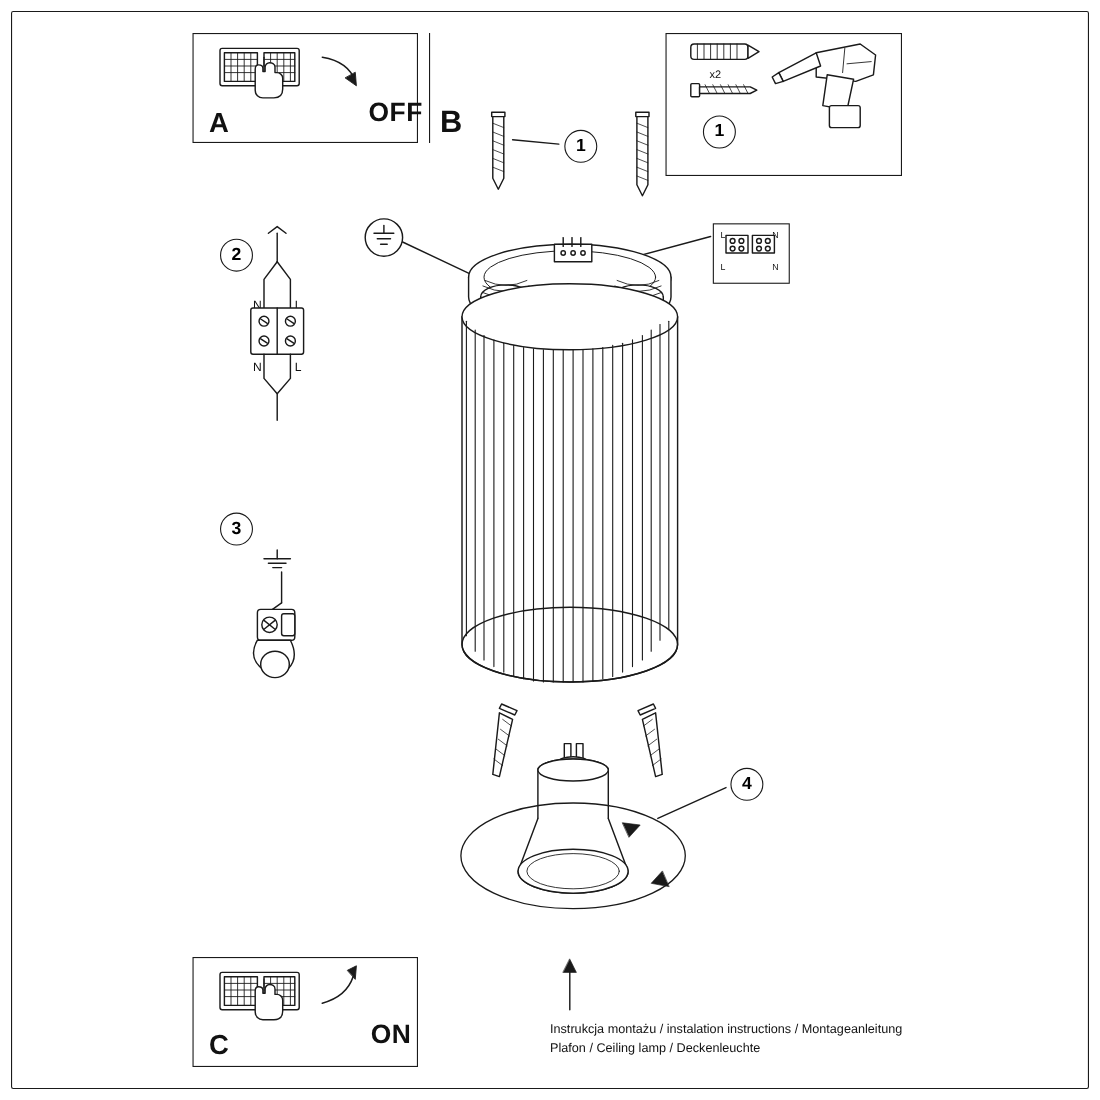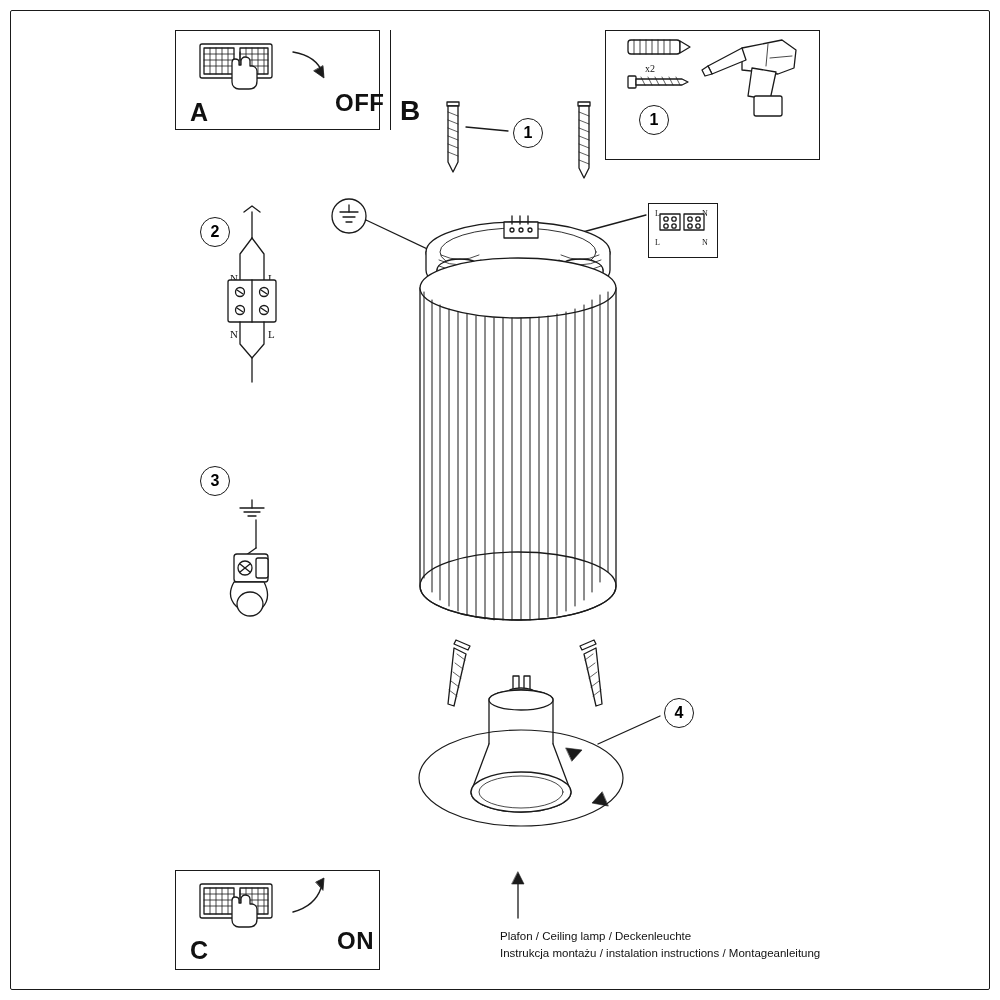--- a/index.html
+++ b/index.html
@@ -62,21 +62,20 @@
     justify-content: center;
     font-size: 16px;
     font-weight: bold;
     background: #ffffff;
     box-sizing: border-box;
   }
   .tiny-label {
     position: absolute;
     font-size: 10px;
     color: #111;
-    font-family: Liberation Serif, serif;
   }
   .caption {
     position: absolute;
     font-size: 11.5px;
     line-height: 1.45;
     color: #111;
   }
   svg { display: block; }
   .abs-svg { position: absolute; left: 0; top: 0; pointer-events: none; }
 </style>
@@ -112,22 +111,22 @@
   <div class="tiny-label" style="left:230px; top:328px; font-size:11px;">N</div>
   <div class="tiny-label" style="left:268px; top:328px; font-size:11px;">L</div>
 
   <div class="box" style="left:648px; top:203px; width:70px; height:55px;"></div>
   <div class="tiny-label" style="left:655px; top:209px; font-size:8px;">L</div>
   <div class="tiny-label" style="left:702px; top:209px; font-size:8px;">N</div>
   <div class="tiny-label" style="left:655px; top:238px; font-size:8px;">L</div>
   <div class="tiny-label" style="left:702px; top:238px; font-size:8px;">N</div>
 
   <div class="caption" style="left:500px; top:928px; width:330px;">
+    <div>Instrukcja montażu / instalation instructions / Montageanleitung</div>
     <div>Plafon / Ceiling lamp / Deckenleuchte</div>
-    <div>Instrukcja montażu / instalation instructions / Montageanleitung</div>
   </div>
 
   <svg class="abs-svg" width="1000" height="1000" viewBox="0 0 1000 1000">
     <g fill="none" stroke="#1a1a1a" stroke-width="1.3" stroke-linecap="round" stroke-linejoin="round">
 
       <g>
         <rect x="200" y="44" width="72" height="34" rx="2" fill="#ffffff"></rect>
         <rect x="204" y="48" width="30" height="26" fill="#ffffff"></rect>
         <rect x="240" y="48" width="28" height="26" fill="#ffffff"></rect>
         <g stroke-width="0.8">

